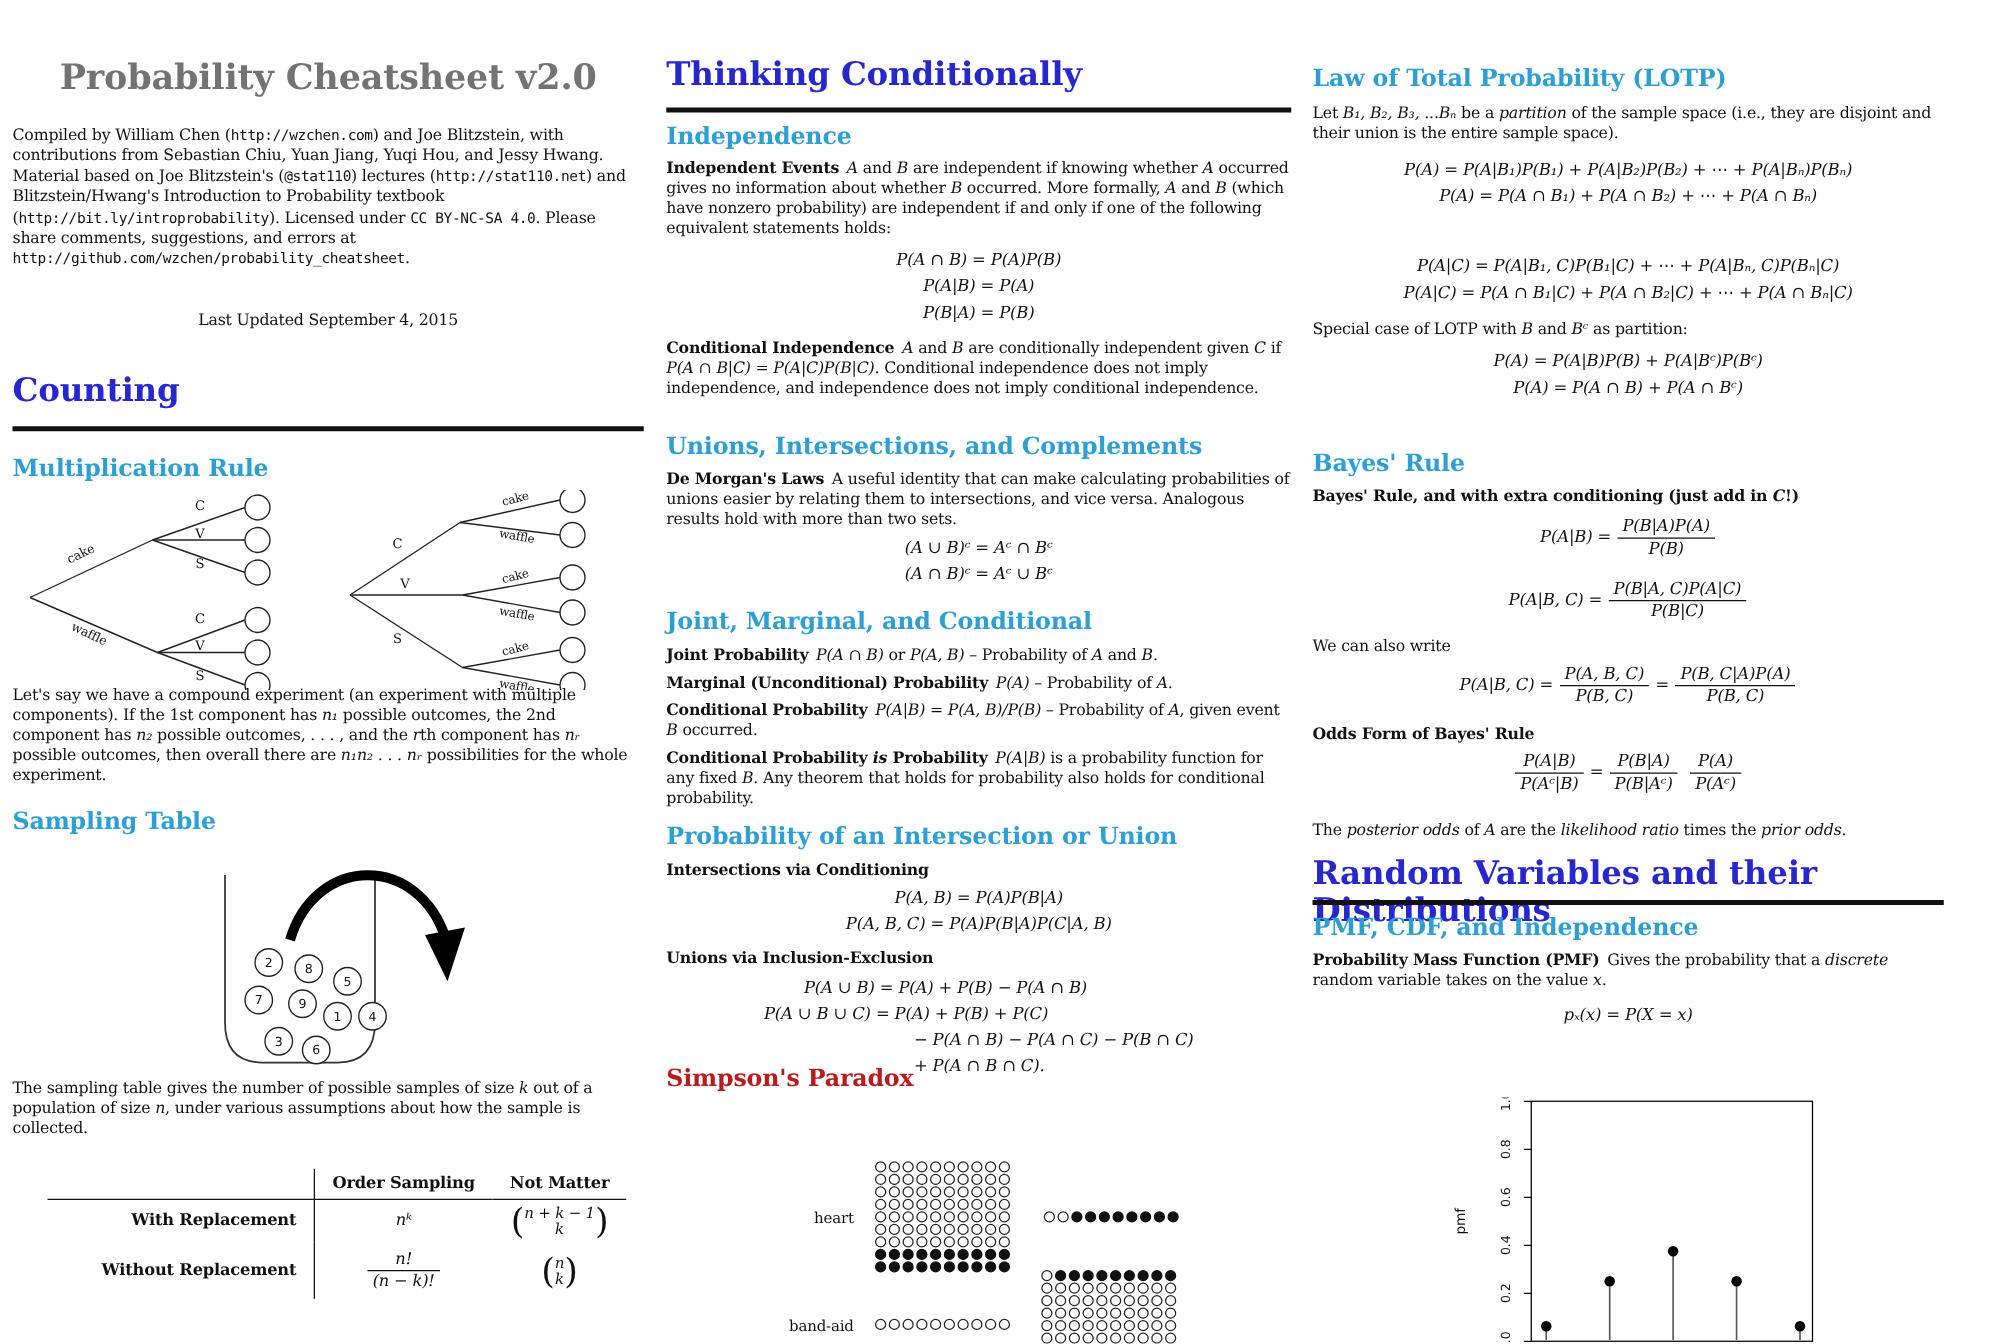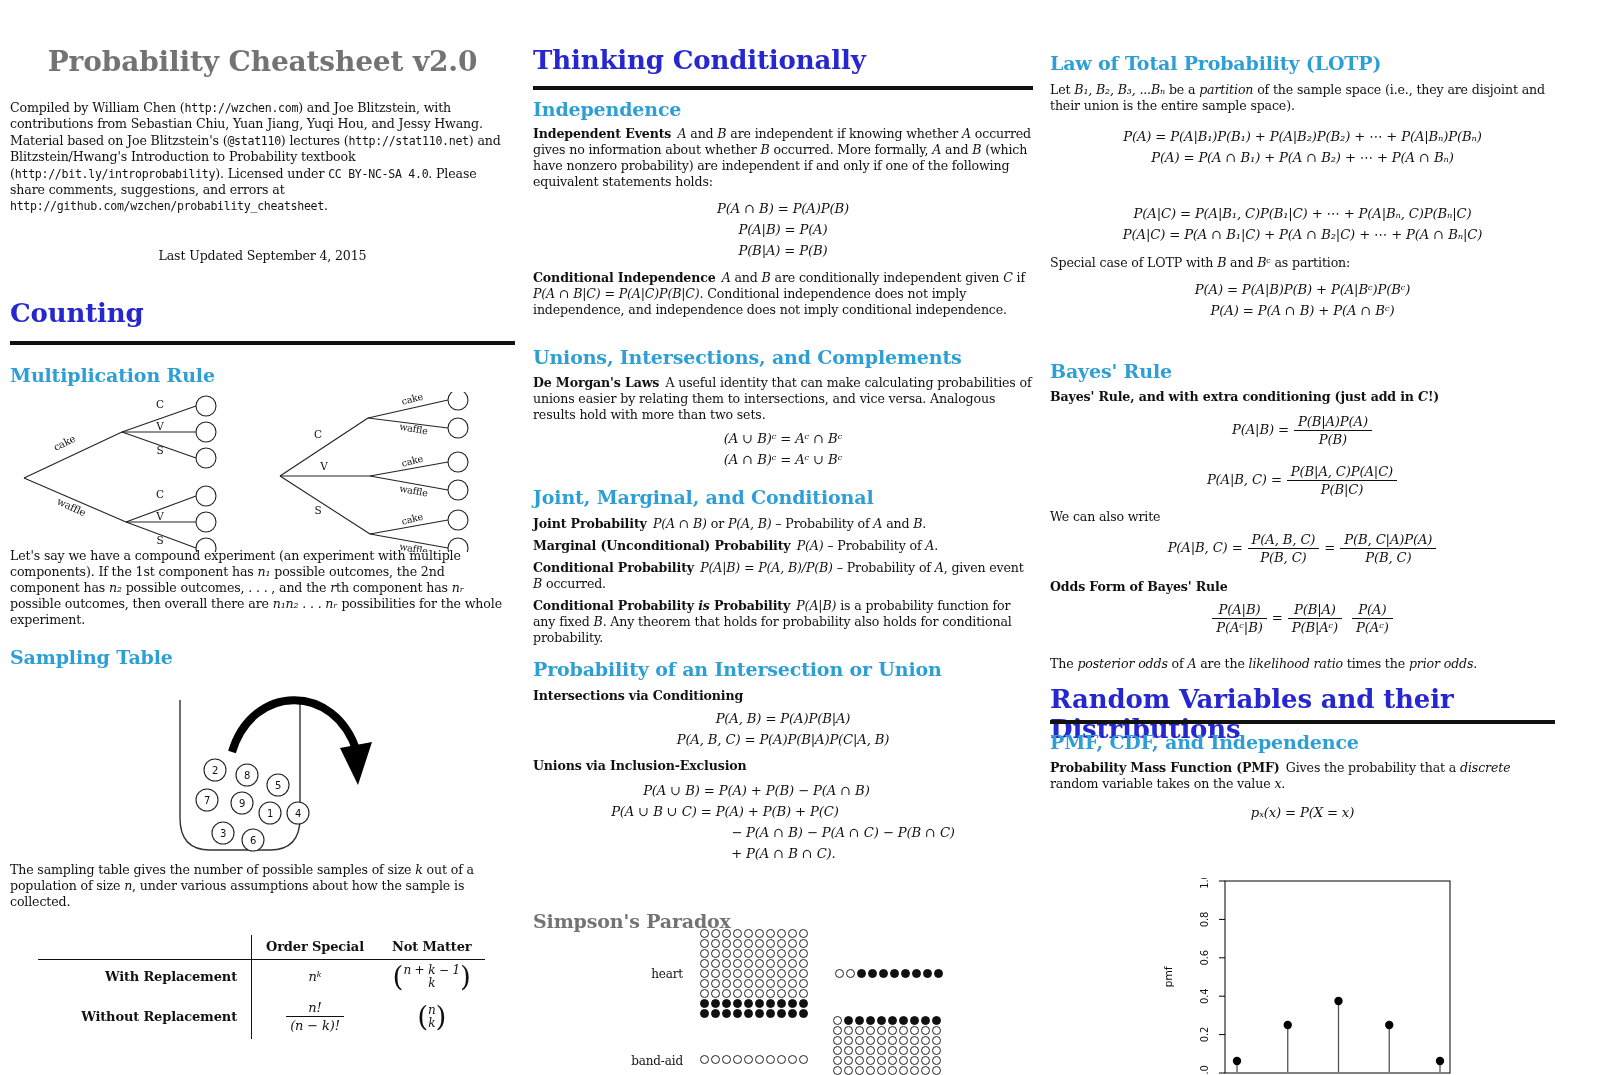--- a/index.html
+++ b/index.html
@@ -136,21 +136,21 @@
           <circle cx="243" cy="150" r="11" fill="#fff" stroke="#222" stroke-width="1.1"></circle>
           <text x="243" y="153.5" font-size="10" fill="#111" text-anchor="middle" font-family="&quot;DejaVu Sans&quot;,sans-serif">6</text>
         </svg></span></div>
   <div class="sec" style="top:862px;"><span>The sampling table gives the number of possible samples of size </span><span class="sg-v">k</span><span> out of a population of size </span><span class="sg-v">n</span><span>, under various assumptions about how the sample is collected.</span></div>
 
   <div class="sec" style="top:935px;">
     <table class="samp">
       <tbody>
           <tr class="hdr">
         <th class="lbl"></th>
-        <th>Order Special</th>
+        <th>Order Sampling</th>
         <th>Not Matter</th>
       </tr>
       <tr>
         <td class="lbl">With Replacement</td>
         <td><span class="m-t">nᵏ</span></td>
         <td><span class="m-binom">
                 <span class="bparen">(</span>
                 <span class="bstack">
                   <span>n + k − 1</span>
                   <span>k</span>
@@ -203,21 +203,21 @@
 
   <div class="sec h2" style="top: 658px; color: rgb(46, 159, 212);">Probability of an Intersection or Union</div>
   <div class="sec" style="top:688px;"><span class="sg-b">Intersections via Conditioning</span></div>
   <div class="sec math-block" style="top:708px;">
       <div class="m-line"><span class="m-t">P(A, B) = P(A)P(B|A)</span></div>
       <div class="m-line"><span class="m-t">P(A, B, C) = P(A)P(B|A)P(C|A, B)</span></div>
     </div>
   <div class="sec" style="top:758px;"><span class="sg-b">Unions via Inclusion-Exclusion</span></div>
   <div class="sec math-block m-left-wrap" style="top:780px;"><div class="m-left"><div class="m-line" style="padding-left: 32px;"><span class="m-t">P(A ∪ B) = P(A) + P(B) − P(A ∩ B)</span></div><div class="m-line"><span class="m-t">P(A ∪ B ∪ C) = P(A) + P(B) + P(C)</span></div><div class="m-line" style="padding-left: 120px;"><span class="m-t">− P(A ∩ B) − P(A ∩ C) − P(B ∩ C)</span></div><div class="m-line" style="padding-left: 120px;"><span class="m-t">+ P(A ∩ B ∩ C).</span></div></div></div>
 
-  <div class="sec h2" style="top: 910px; color: #737373;">Simpson's Paradox</div>
+  <div class="sec h2" style="top: 852px; color: #b91c1c;">Simpson's Paradox</div>
   <div class="sec" style="top:929px;height:146px;">
     <div class="simp-abs simp-label" style="left:60px;top:37px;width:90px;">heart</div>
     <div class="simp-abs" style="left:167px;top:0;">
         <div class="dot-row"><span class="dot o"></span><span class="dot o"></span><span class="dot o"></span><span class="dot o"></span><span class="dot o"></span><span class="dot o"></span><span class="dot o"></span><span class="dot o"></span><span class="dot o"></span><span class="dot o"></span></div>
         <div class="dot-row"><span class="dot o"></span><span class="dot o"></span><span class="dot o"></span><span class="dot o"></span><span class="dot o"></span><span class="dot o"></span><span class="dot o"></span><span class="dot o"></span><span class="dot o"></span><span class="dot o"></span></div>
         <div class="dot-row"><span class="dot o"></span><span class="dot o"></span><span class="dot o"></span><span class="dot o"></span><span class="dot o"></span><span class="dot o"></span><span class="dot o"></span><span class="dot o"></span><span class="dot o"></span><span class="dot o"></span></div>
         <div class="dot-row"><span class="dot o"></span><span class="dot o"></span><span class="dot o"></span><span class="dot o"></span><span class="dot o"></span><span class="dot o"></span><span class="dot o"></span><span class="dot o"></span><span class="dot o"></span><span class="dot o"></span></div>
         <div class="dot-row"><span class="dot o"></span><span class="dot o"></span><span class="dot o"></span><span class="dot o"></span><span class="dot o"></span><span class="dot o"></span><span class="dot o"></span><span class="dot o"></span><span class="dot o"></span><span class="dot o"></span></div>
         <div class="dot-row"><span class="dot o"></span><span class="dot o"></span><span class="dot o"></span><span class="dot o"></span><span class="dot o"></span><span class="dot o"></span><span class="dot o"></span><span class="dot o"></span><span class="dot o"></span><span class="dot o"></span></div>
         <div class="dot-row"><span class="dot o"></span><span class="dot o"></span><span class="dot o"></span><span class="dot o"></span><span class="dot o"></span><span class="dot o"></span><span class="dot o"></span><span class="dot o"></span><span class="dot o"></span><span class="dot o"></span></div>

